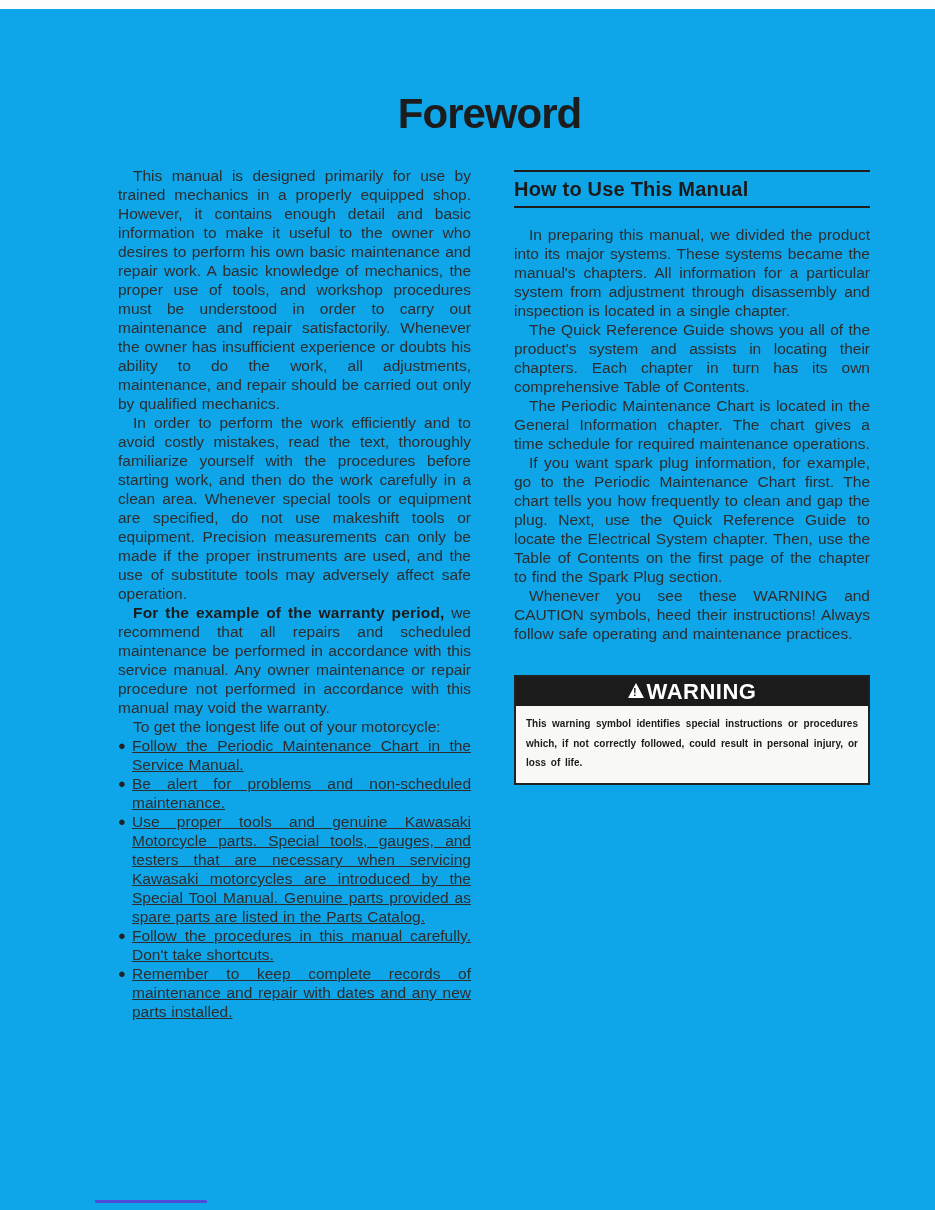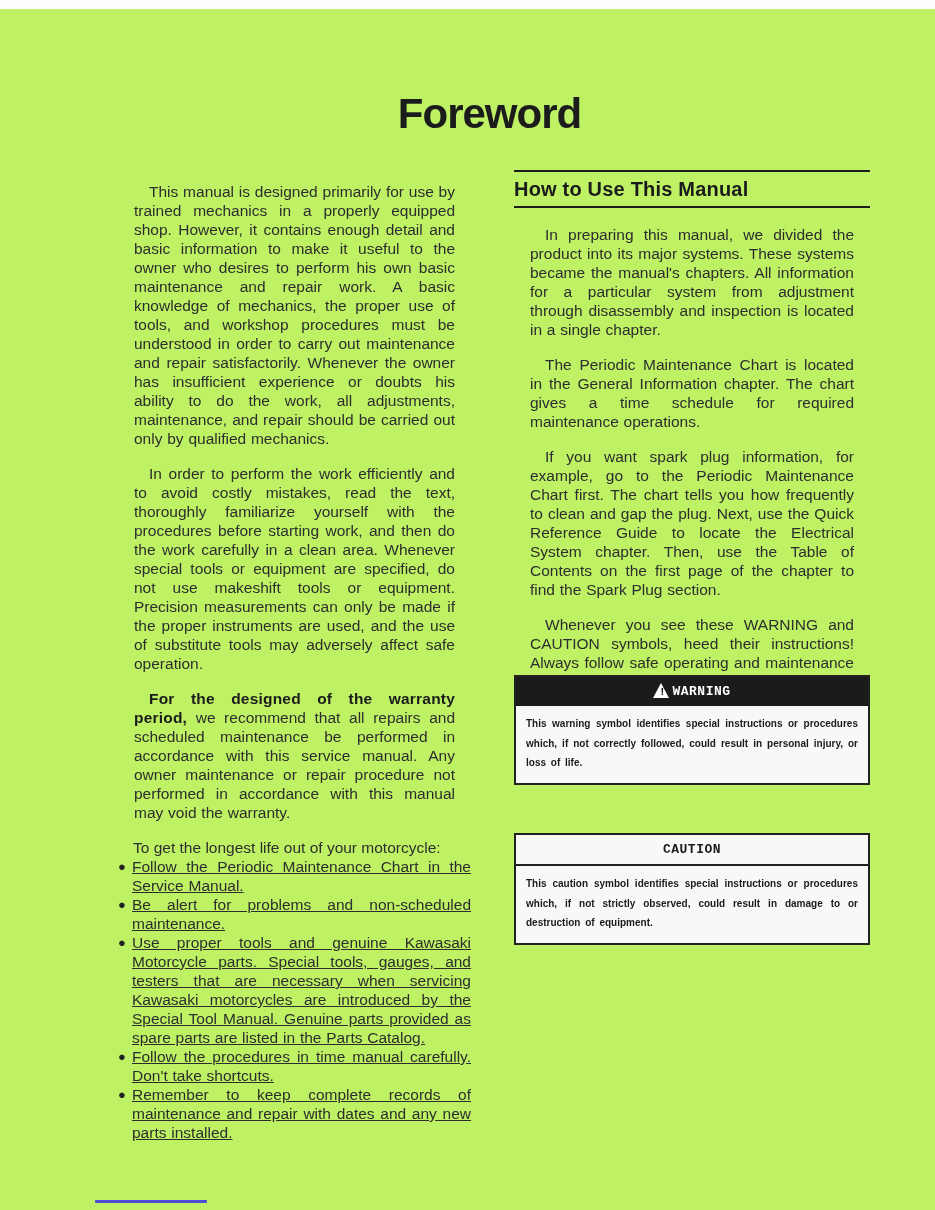--- a/index.html
+++ b/index.html
@@ -1,20 +1,20 @@
 <!DOCTYPE html>
 <html><head>
 <meta charset="utf-8">
 <style>
   html,body { margin:0; padding:0; background:#e9e9e9; }
   .page {
     position:relative;
     width:935px; height:1210px;
     margin:0 auto;
-    background:#bef264;
+    background:#0ea5e9;
     overflow:hidden;
     font-family:"Liberation Sans","DejaVu Sans",sans-serif;
     color:#2d2d2d;
   }
   .top-strip {
     position:absolute; top:0; left:0; width:100%; height:9px;
     background:#fdfdfd;
   }
   .page-title {
     position:absolute; top:62px; left:22px; width:935px;
@@ -22,21 +22,21 @@
     font-size:42px; font-weight:bold; letter-spacing:-1px;
     color:#1c1c1c;
   }
   .col {
     position:absolute;
     font-size:15.5px; line-height:19px;
   }
   .col-left  { top:166px; left:118px; width:353px; }
   .col-right { top:170px; left:514px; width:356px; }
   .col p {
-    margin:16px; text-align:justify; text-indent:15px;
+    margin:0; text-align:justify; text-indent:15px;
     word-spacing:0.5px;
   }
   .col p b { color:#1b1b1b; letter-spacing:0.2px; }
   .list-intro { text-indent:15px; }
   ul.bullets { list-style:none; margin:0; padding:0; }
   ul.bullets li { display:flex; align-items:flex-start; }
   ul.bullets .bullet {
     flex:0 0 14px; font-size:13px; line-height:19px; color:#222;
   }
   ul.bullets .bullet-text { flex:1; text-align:justify; word-spacing:0.5px;text-decoration:underline; }
@@ -50,22 +50,22 @@
   .col-right p.first-after-heading { margin-top:17px; }
   .alert-box {
     position:absolute; left:514px; width:356px;
     border:2px solid #222; background:#f8f8f6;
     box-sizing:border-box;
   }
   .warning-box { top:675px; }
   .caution-box { top:833px; }
   .alert-header {
     display:flex; align-items:center; justify-content:center;
-    font-weight:bold; font-size:13px; letter-spacing:0.5px;
-    height:29px; color:#1b1b1b;font-family:Liberation Mono, monospace;
+    font-weight:bold; font-size:22px; letter-spacing:0.5px;
+    height:29px; color:#1b1b1b;
   }
   .warning-box .alert-header { background:#1b1b1b; color:#ffffff; }
   .caution-box .alert-header { border-bottom:2px solid #222; }
   .alert-body {
     padding:8px 10px 10px 10px;
     font-weight:bold; font-size:10px; line-height:19.5px;
     text-align:justify; color:#1b1b1b; word-spacing:2px;
   }
   .tri {
     position:relative;
@@ -90,64 +90,59 @@
 
 <div class="page">
 
   <div class="top-strip"></div>
 
   <h1 class="page-title">Foreword</h1>
 
   <div class="col col-left">
     <p>This manual is designed primarily for use by trained mechanics in a properly equipped shop. However, it contains enough detail and basic information to make it useful to the owner who desires to perform his own basic maintenance and repair work. A basic knowledge of mechanics, the proper use of tools, and workshop procedures must be understood in order to carry out maintenance and repair satisfactorily. Whenever the owner has insufficient experience or doubts his ability to do the work, all adjustments, maintenance, and repair should be carried out only by qualified mechanics.</p>
     <p>In order to perform the work efficiently and to avoid costly mistakes, read the text, thoroughly familiarize yourself with the procedures before starting work, and then do the work carefully in a clean area. Whenever special tools or equipment are specified, do not use makeshift tools or equipment. Precision measurements can only be made if the proper instruments are used, and the use of substitute tools may adversely affect safe operation.</p>
-    <p><b>For the designed of the warranty period,</b><span> we recommend that all repairs and scheduled maintenance be performed in accordance with this service manual. Any owner maintenance or repair procedure not performed in accordance with this manual may void the warranty.</span></p>
+    <p><b>For the example of the warranty period,</b><span> we recommend that all repairs and scheduled maintenance be performed in accordance with this service manual. Any owner maintenance or repair procedure not performed in accordance with this manual may void the warranty.</span></p>
     <div class="list-intro">To get the longest life out of your motorcycle:</div>
     <ul class="bullets">
       <li>
         <span class="bullet">●</span>
         <span class="bullet-text">Follow the Periodic Maintenance Chart in the Service Manual.</span>
       </li>
       <li>
         <span class="bullet">●</span>
         <span class="bullet-text">Be alert for problems and non-scheduled maintenance.</span>
       </li>
       <li>
         <span class="bullet">●</span>
         <span class="bullet-text">Use proper tools and genuine Kawasaki Motorcycle parts.  Special tools, gauges, and testers that are necessary when servicing Kawasaki motorcycles are introduced by the Special Tool Manual. Genuine parts provided as spare parts are listed in the Parts Catalog.</span>
       </li>
       <li>
         <span class="bullet">●</span>
-        <span class="bullet-text">Follow the procedures in time manual carefully. Don't take shortcuts.</span>
+        <span class="bullet-text">Follow the procedures in this manual carefully. Don't take shortcuts.</span>
       </li>
       <li>
         <span class="bullet">●</span>
         <span class="bullet-text">Remember to keep complete records of maintenance and repair with dates and any new parts installed.</span>
       </li>
     </ul>
   </div>
 
   <div class="col col-right">
     <div class="section-heading">How to Use This Manual</div>
     <p class="first-after-heading">In preparing this manual, we divided the product into its major systems.  These systems became the manual's chapters.  All information for a particular system from adjustment through disassembly and inspection is located in a single chapter.</p>
+    <p>The Quick Reference Guide shows you all of the product's system and assists in locating their chapters.  Each chapter in turn has its own comprehensive Table of Contents.</p>
     <p>The Periodic Maintenance Chart is located in the General Information chapter.  The chart gives a time schedule for required maintenance operations.</p>
     <p>If you want spark plug information, for example, go to the Periodic Maintenance Chart first.  The chart tells you how frequently to clean and gap the plug. Next, use the Quick Reference Guide to locate the Electrical System chapter.  Then, use the Table of Contents on the first page of the chapter to find the Spark Plug section.</p>
     <p>Whenever you see these WARNING and CAUTION symbols, heed their instructions!  Always follow safe operating and maintenance practices.</p>
   </div>
 
   <div class="alert-box warning-box">
     <div class="alert-header">
       <span class="tri"></span>
       <span>WARNING</span>
     </div>
     <div class="alert-body">This warning symbol identifies special instructions or procedures which, if not correctly followed, could result in personal injury, or loss of life.</div>
   </div>
 
-  <div class="alert-box caution-box">
-    <div class="alert-header">
-      <span>CAUTION</span>
-    </div>
-    <div class="alert-body">This caution symbol identifies special instructions or procedures which, if not strictly observed, could result in damage to or destruction of equipment.</div>
-  </div>
 
   <div class="bottom-mark"></div>
 
 </div>
 
 </body></html>

